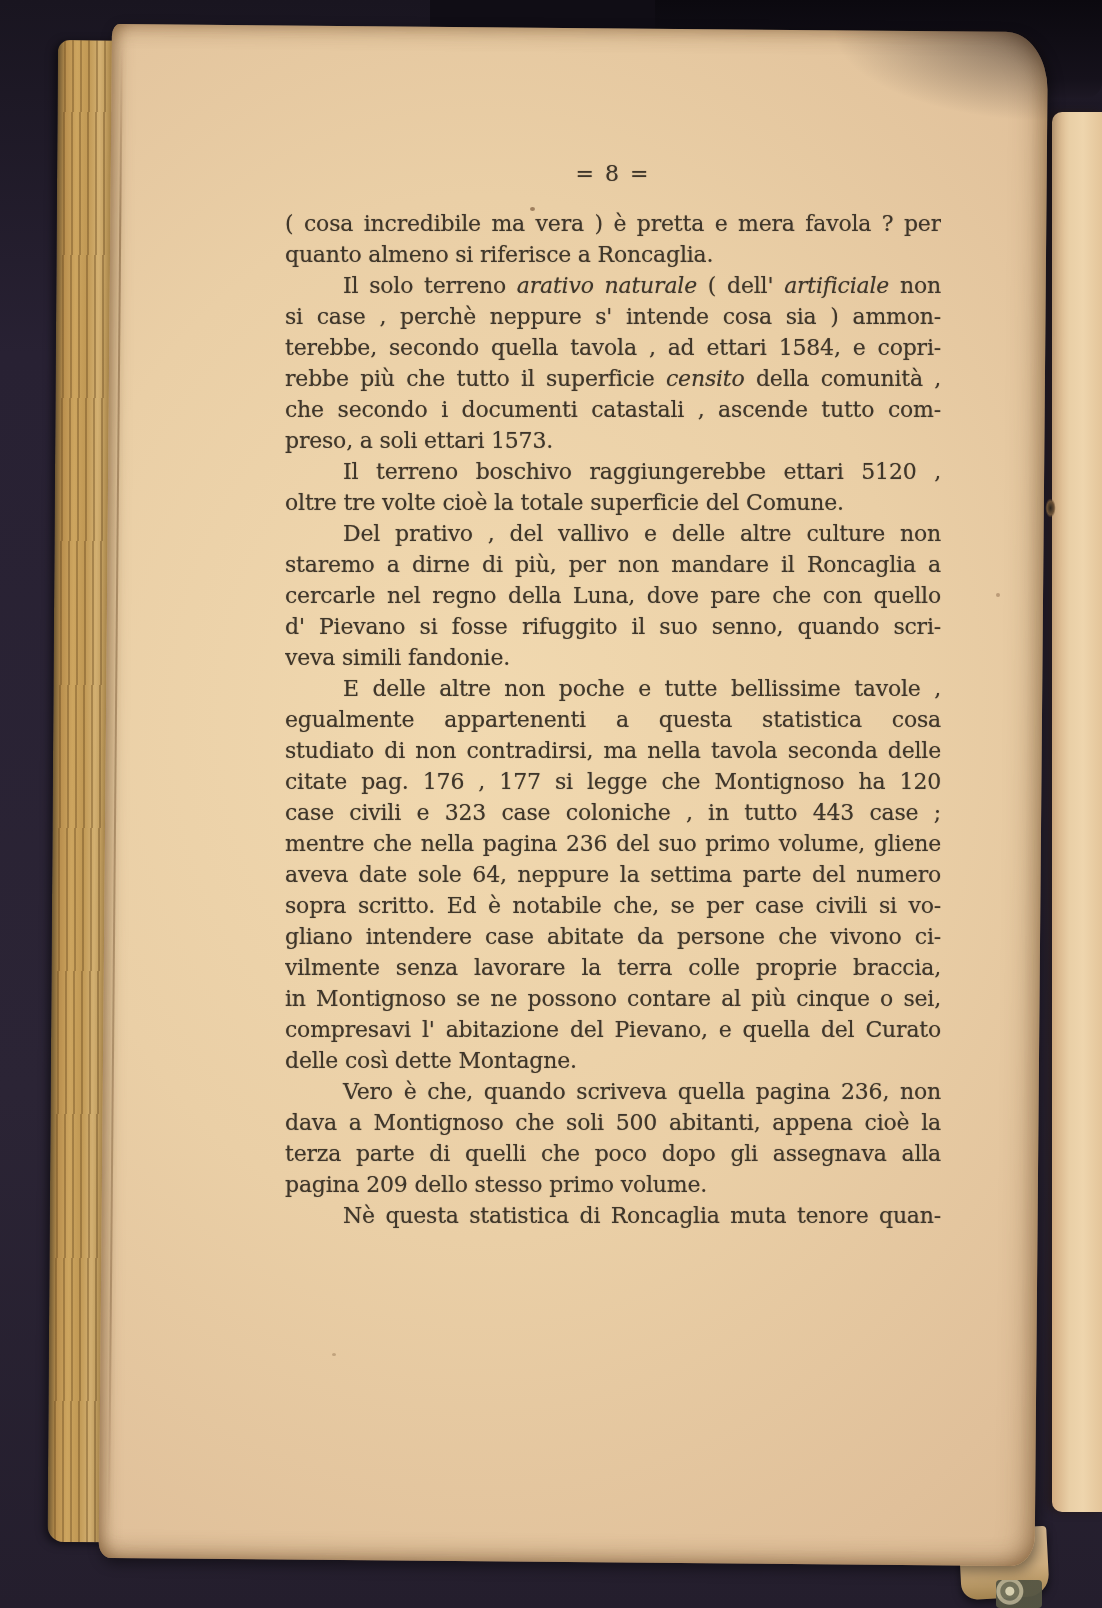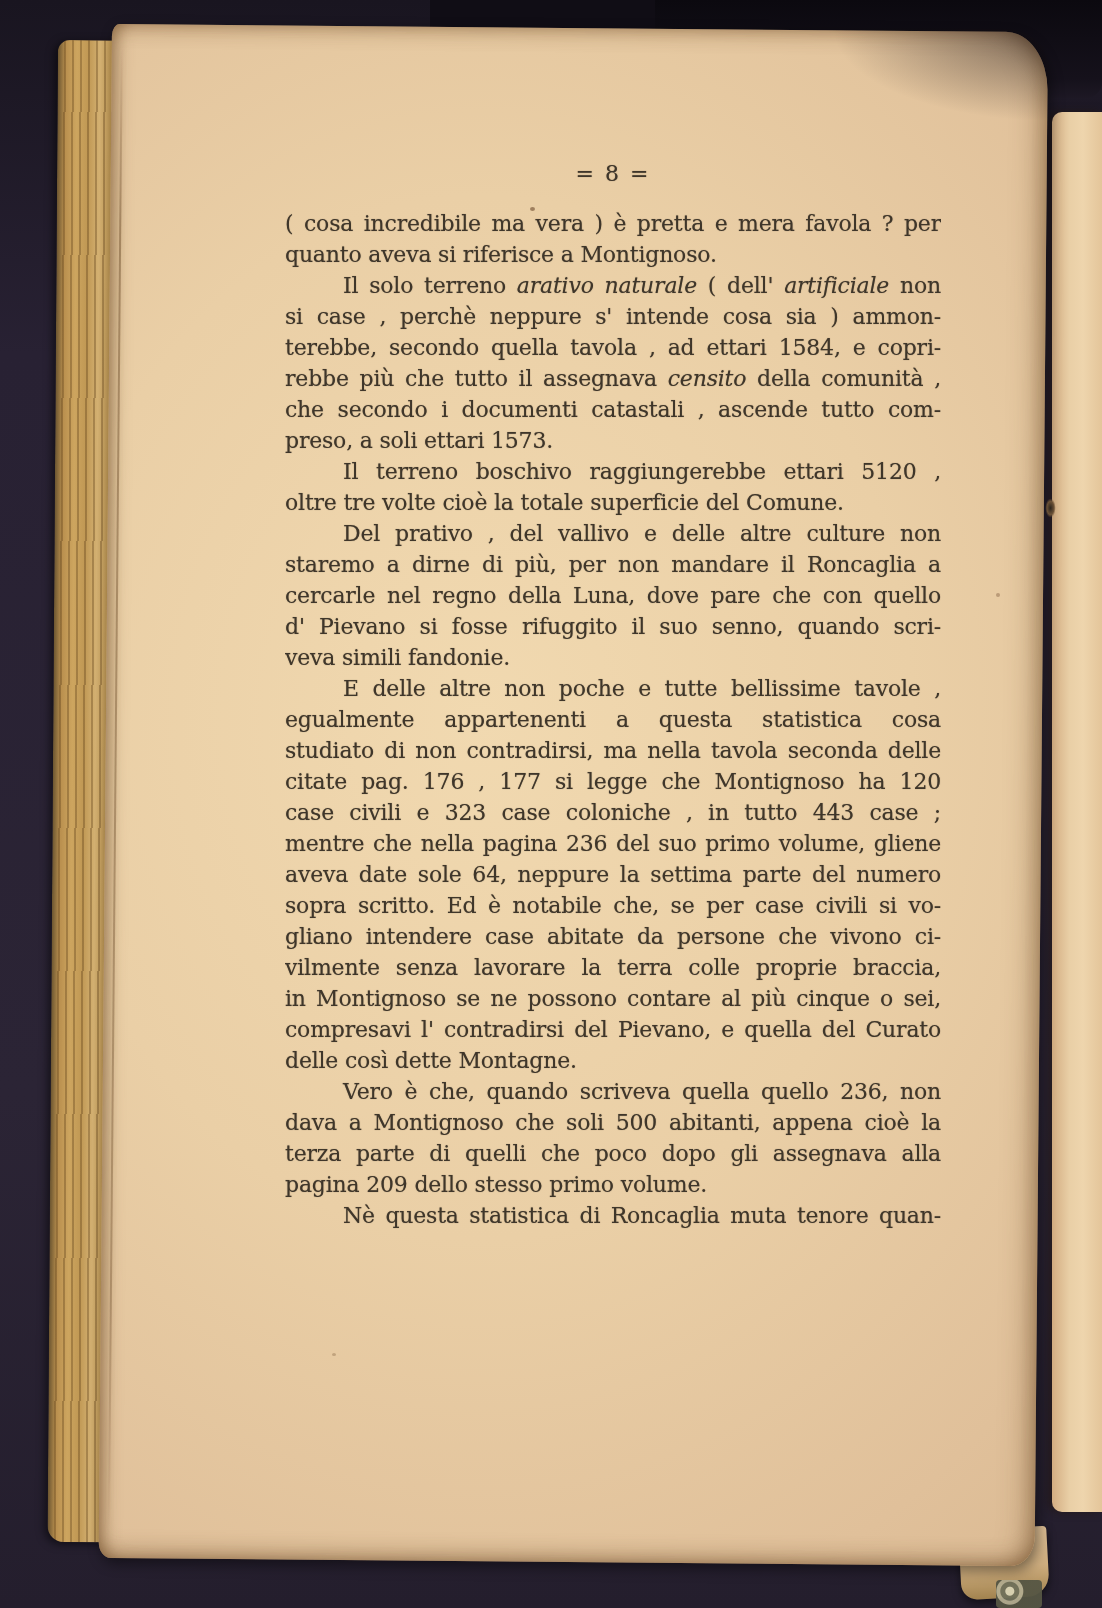--- a/index.html
+++ b/index.html
@@ -127,47 +127,47 @@
   <div class="page"></div>
   <div class="crease-spot"></div>
   <div class="speck s1"></div>
   <div class="speck s2"></div>
   <div class="speck s3"></div>
 
   <div class="text-layer">
     <div class="page-number">= 8 =</div>
     <div>
         <div class="line"><span>( cosa incredibile ma vera ) è pretta e mera favola ? per</span></div>
-        <div class="line last"><span>quanto aveva si riferisce a Montignoso.</span></div>
+        <div class="line last"><span>quanto almeno si riferisce a Roncaglia.</span></div>
         <div class="line indent"><span>Il solo terreno </span><i>arativo naturale</i><span> ( dell' </span><i>artificiale</i><span> non</span></div>
         <div class="line"><span>si case , perchè neppure s' intende cosa sia ) ammon-</span></div>
         <div class="line"><span>terebbe, secondo quella tavola , ad ettari 1584, e copri-</span></div>
-        <div class="line"><span>rebbe più che tutto il assegnava </span><i>censito</i><span> della comunità ,</span></div>
+        <div class="line"><span>rebbe più che tutto il superficie </span><i>censito</i><span> della comunità ,</span></div>
         <div class="line"><span>che secondo i documenti catastali , ascende tutto com-</span></div>
         <div class="line last"><span>preso, a soli ettari 1573.</span></div>
         <div class="line indent"><span>Il terreno boschivo raggiungerebbe ettari 5120 ,</span></div>
         <div class="line last"><span>oltre tre volte cioè la totale superficie del Comune.</span></div>
         <div class="line indent"><span>Del prativo , del vallivo e delle altre culture non</span></div>
         <div class="line"><span>staremo a dirne di più, per non mandare il Roncaglia a</span></div>
         <div class="line"><span>cercarle nel regno della Luna, dove pare che con quello</span></div>
         <div class="line"><span>d' Pievano si fosse rifuggito il suo senno, quando scri-</span></div>
         <div class="line last"><span>veva simili fandonie.</span></div>
         <div class="line indent"><span>E delle altre non poche e tutte bellissime tavole ,</span></div>
         <div class="line"><span>egualmente appartenenti a questa statistica cosa pensarne?</span></div>
         <div class="line"><span>studiato di non contradirsi, ma nella tavola seconda delle</span></div>
         <div class="line"><span>citate pag. 176 , 177 si legge che Montignoso ha 120</span></div>
         <div class="line"><span>case civili e 323 case coloniche , in tutto 443 case ;</span></div>
         <div class="line"><span>mentre che nella pagina 236 del suo primo volume, gliene</span></div>
         <div class="line"><span>aveva date sole 64, neppure la settima parte del numero</span></div>
         <div class="line"><span>sopra scritto. Ed è notabile che, se per case civili si vo-</span></div>
         <div class="line"><span>gliano intendere case abitate da persone che vivono ci-</span></div>
         <div class="line"><span>vilmente senza lavorare la terra colle proprie braccia,</span></div>
         <div class="line"><span>in Montignoso se ne possono contare al più cinque o sei,</span></div>
-        <div class="line"><span>compresavi l' contradirsi del Pievano, e quella del Curato</span></div>
+        <div class="line"><span>compresavi l' abitazione del Pievano, e quella del Curato</span></div>
         <div class="line last"><span>delle così dette Montagne.</span></div>
-        <div class="line indent"><span>Vero è che, quando scriveva quella quello 236, non</span></div>
+        <div class="line indent"><span>Vero è che, quando scriveva quella pagina 236, non</span></div>
         <div class="line"><span>dava a Montignoso che soli 500 abitanti, appena cioè la</span></div>
         <div class="line"><span>terza parte di quelli che poco dopo gli assegnava alla</span></div>
         <div class="line last"><span>pagina 209 dello stesso primo volume.</span></div>
         <div class="line indent"><span>Nè questa statistica di Roncaglia muta tenore quan-</span></div>
       </div>
   </div>
 </div>
 
 </body></html>

